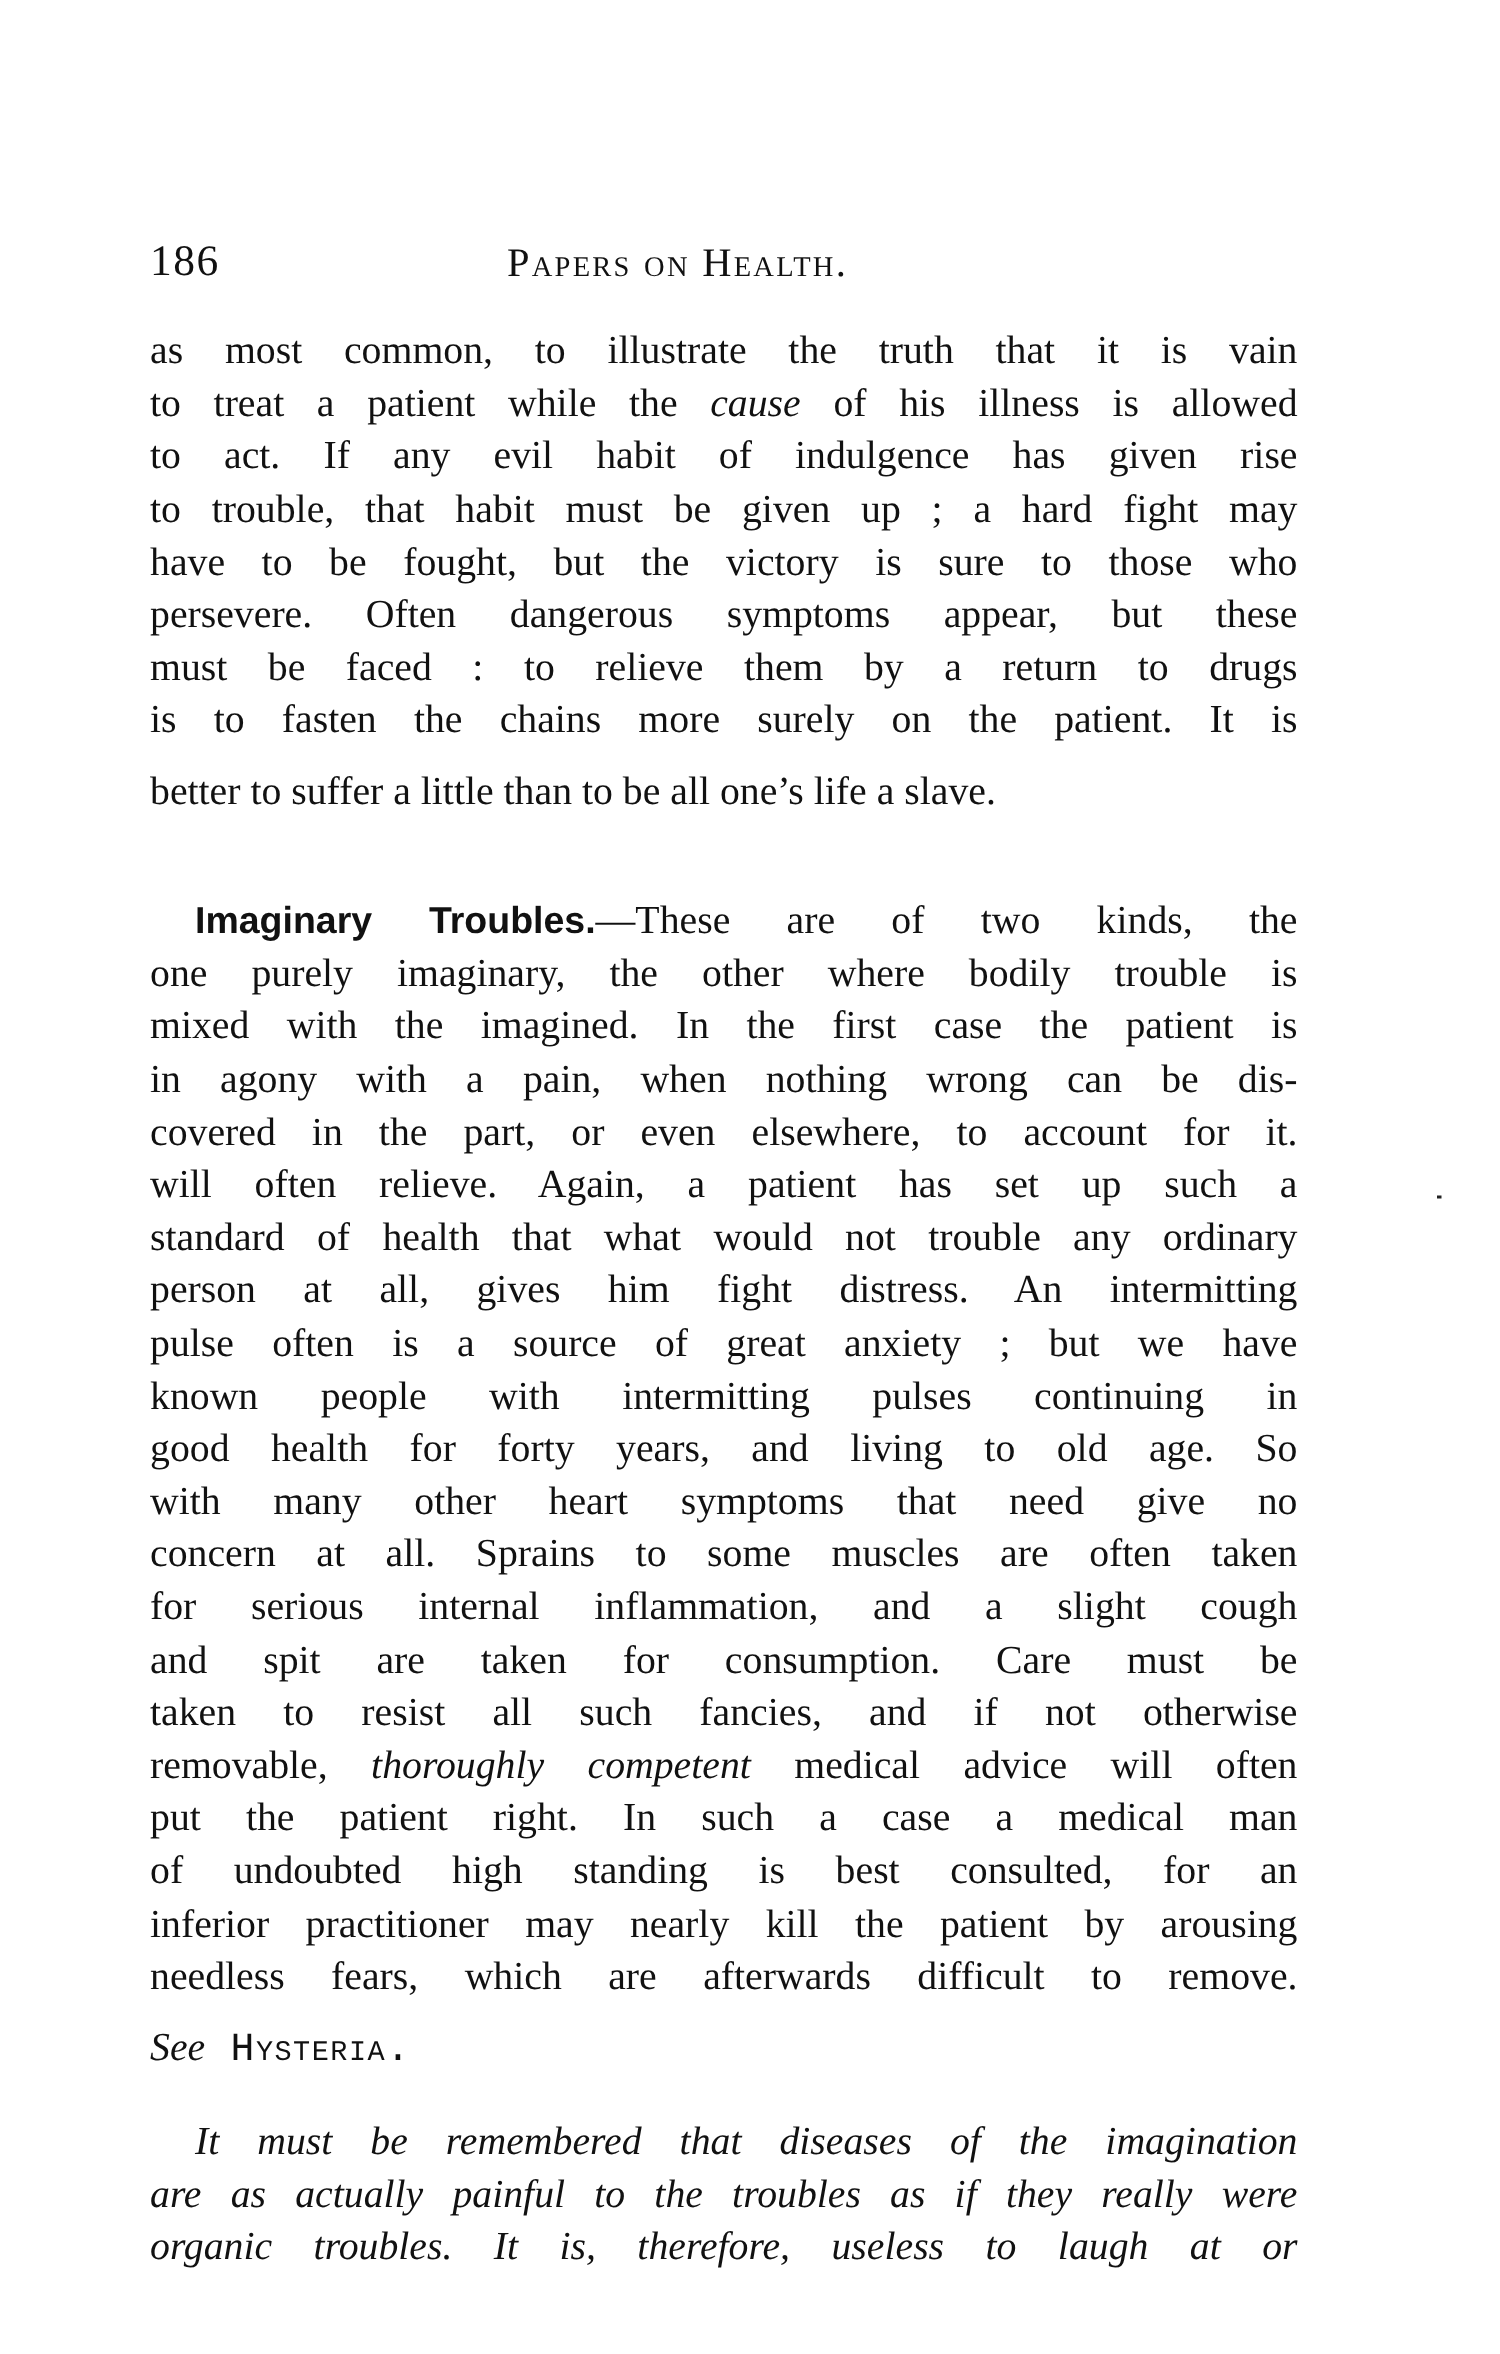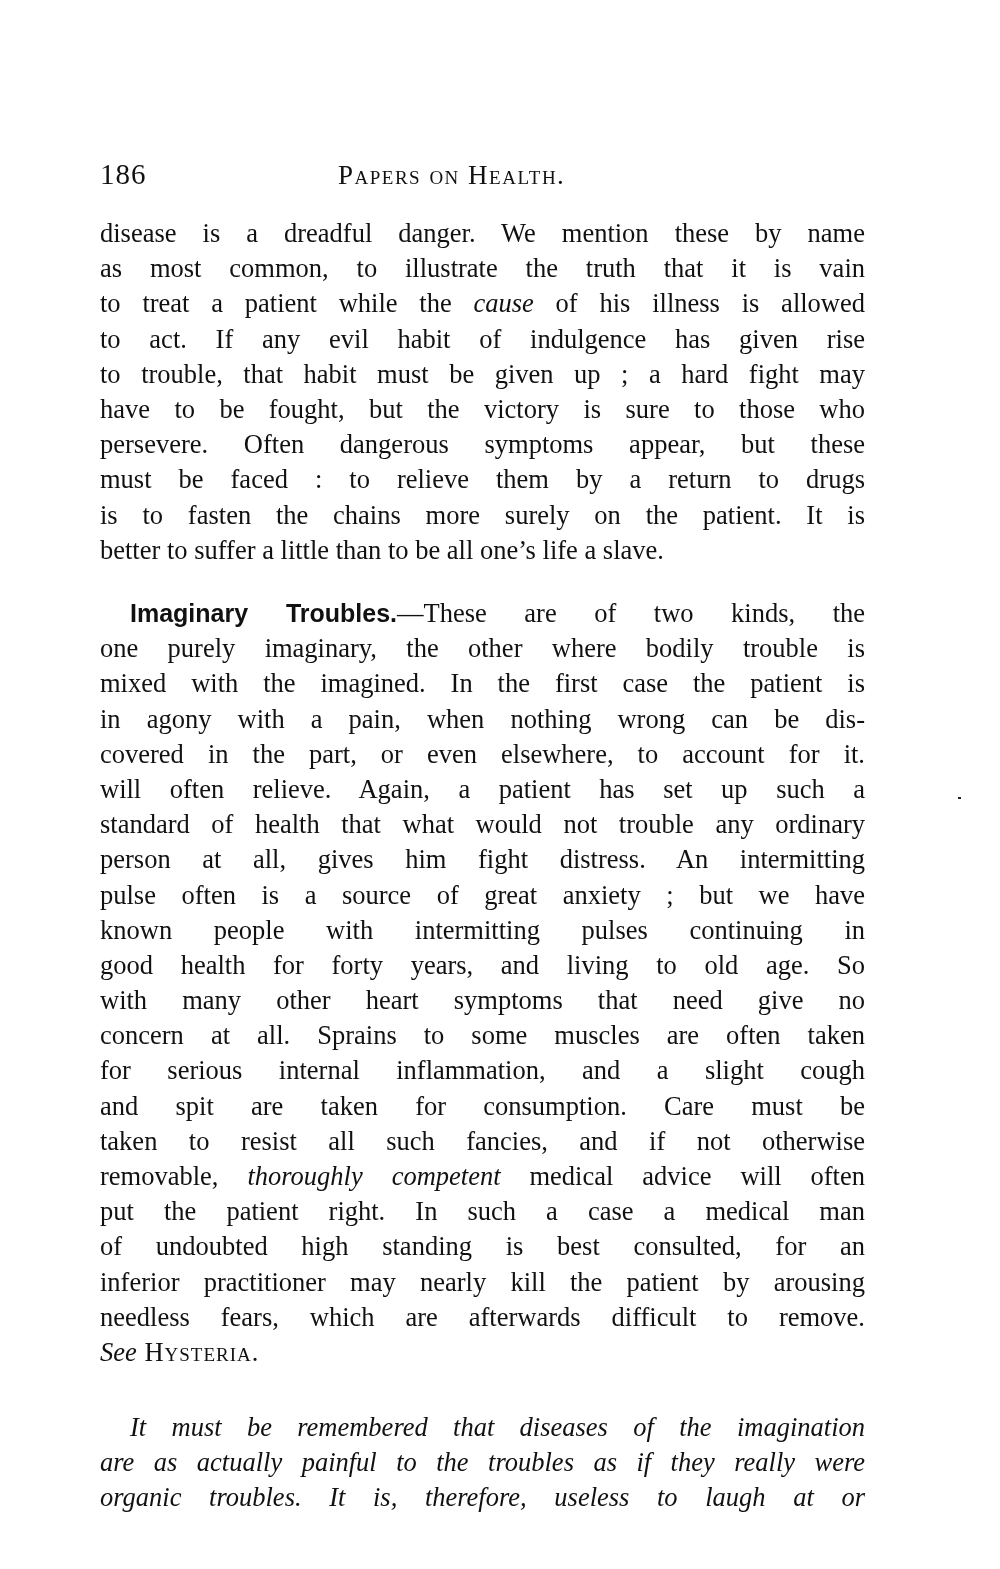--- a/index.html
+++ b/index.html
@@ -4,39 +4,38 @@
 <style>
   html, body { margin: 0; padding: 0; background: #ffffff; }
   body { width: 1000px; height: 1569px; position: relative; overflow: hidden;
          font-family: "Liberation Serif", "DejaVu Serif", serif; color: #111; }
   .page { position: absolute; left: 100px; top: 0; width: 765px; }
   .running-head { position: absolute; top: 142px; left: 0; width: 765px; height: 40px; margin-top: 16px; }
   .folio { position: absolute; left: 0; top: 0; font-size: 29px; letter-spacing: 1px; }
   .head-title { position: absolute; left: 238px; top: 2px; font-size: 27px; font-variant: small-caps; letter-spacing: 1.5px; }
   .block { position: absolute; left: 0; width: 765px; font-size: 26.5px; line-height: 35.2px; }
   .line { display: block; height: 35.2px; white-space: nowrap; text-align: justify; text-align-last: justify; }
-  .line.last { text-align-last: left; }
+  .line.last { text-align-last: left; margin-top: 12px; }
   .line.indent { padding-left: 30px; }
   .it { font-style: italic; }
   .sc { font-variant: small-caps; font-size: 22px; letter-spacing: 1px; }
-  .scap { font-variant: small-caps; letter-spacing: 1px; }
+  .scap { font-variant: small-caps; letter-spacing: 1px; font-family: Liberation Mono, monospace; }
   .heading { font-weight: bold; font-family: "Liberation Sans", "DejaVu Sans", sans-serif; font-size: 25px; }
   .stray { position: absolute; left: 958px; top: 797px; width: 3px; height: 2px; background: #222; }
 </style>
 </head>
 <body>
 
 <div class="page">
   <div class="running-head">
     <span class="folio">186</span>
     <span class="head-title">Papers on Health.</span>
   </div>
 
   <div class="block" style="top:216px;">
-    <span class="line">disease is a dreadful danger.  We mention these by name</span>
     <span class="line">as most common, to illustrate the truth that it is vain</span>
     <span class="line"><span>to treat a patient while the </span><span class="it">cause</span><span> of his illness is allowed</span></span>
     <span class="line">to act.  If any evil habit of indulgence has given rise</span>
     <span class="line">to trouble, that habit must be given up ;  a hard fight may</span>
     <span class="line">have to be fought, but the victory is sure to those who</span>
     <span class="line">persevere.  Often dangerous symptoms appear, but these</span>
     <span class="line">must be faced :  to relieve them by a return to drugs</span>
     <span class="line">is to fasten the chains more surely on the patient.  It is</span>
     <span class="line last">better to suffer a little than to be all one’s life a slave.</span>
   </div>

